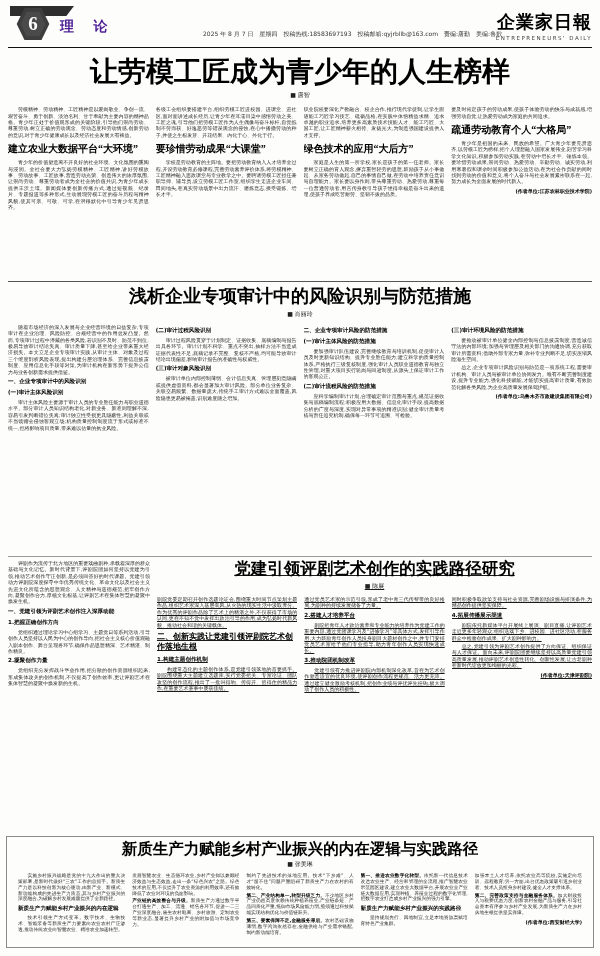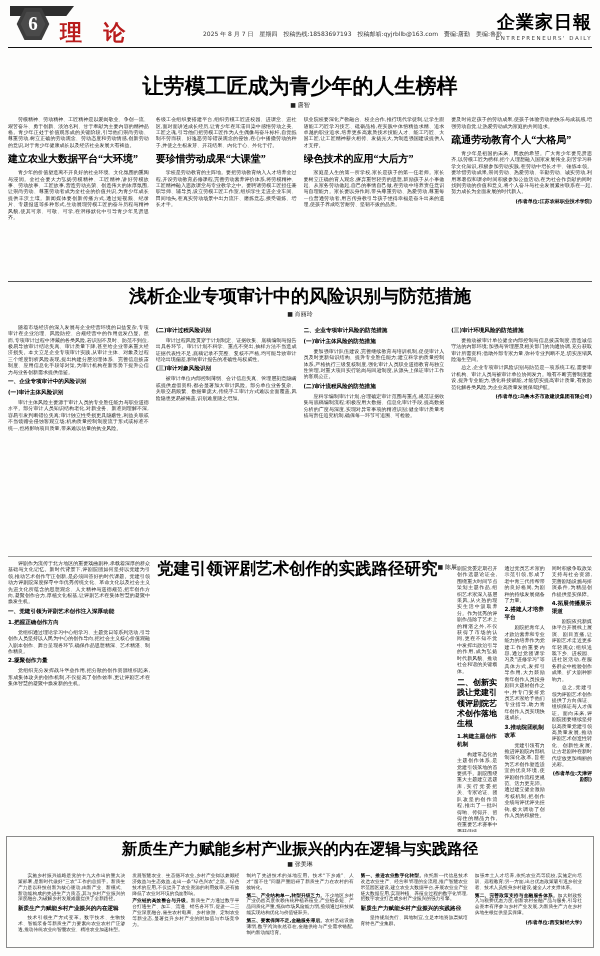--- a/index.html
+++ b/index.html
@@ -10,22 +10,22 @@
   #page-badge{position:absolute;left:2px;top:0;width:70px;height:38px;}
   #badge-ribbon{position:absolute;left:0;top:0;width:64px;height:10px;background:#2e2e2e;
         clip-path:polygon(0 0,100% 0,88% 100%,0 100%);}
   #badge-hex{position:absolute;left:6px;top:1px;width:34px;height:34px;background:#3d3d3d;
         clip-path:polygon(25% 3%,75% 3%,98% 50%,75% 97%,25% 97%,2% 50%);
         display:flex;align-items:center;justify-content:center;}
   #badge-hex-inner{width:26px;height:26px;background:#4a4a4a;
         clip-path:polygon(25% 3%,75% 3%,98% 50%,75% 97%,25% 97%,2% 50%);
         display:flex;align-items:center;justify-content:center;
         color:#fff;font-size:19px;font-weight:bold;font-family:"Liberation Serif",serif;}
-  #section-title{position:absolute;left:52px;top:12px;font-size:22px;font-weight:bold;
-        letter-spacing:8px;font-family:"Liberation Serif",serif;color:#b91c1c;}
+  #section-title{position:absolute;left:52px;top:12px;font-size:14px;font-weight:bold;
+        letter-spacing:8px;font-family:"Liberation Serif",serif;color:#4c1d95;}
   #issue-line{position:absolute;left:195px;top:24px;font-size:6px;color:#333;white-space:nowrap;}
   #paper-logo{position:absolute;right:0;top:4px;text-align:right;}
   #paper-logo-cn{font-size:18px;font-weight:bold;font-family:"Liberation Serif",serif;
         letter-spacing:1px;color:#000000;}
   #paper-logo-en{font-size:5.5px;letter-spacing:1.5px;color:#444;margin-top:1px;}
   #head-rule{position:absolute;left:8px;right:8px;top:47px;height:0;border-top:1.6px solid #111;}
   
   .art{position:absolute;left:8px;right:8px;}
   .hl{text-align:center;font-family:"Liberation Serif",serif;font-weight:bold;color:#000;
       line-height:1.15;}
@@ -37,27 +37,27 @@
   .bt.noind{text-indent:0;}
   .sh1{font-size:10px;font-weight:bold;margin:4px 0 3px 0;color:#000;
        font-family:"Liberation Serif",serif;}
   .sh2{font-size:5.6px;font-weight:bold;margin:3px 0 2px 0;color:#000;}
   .shbig{font-size:8px;font-weight:bold;margin:4px 0 3px 0;color:#000;line-height:1.3;
        font-family:"Liberation Serif",serif;}
   .author{font-size:5px;font-weight:bold;text-align:right;margin-top:3px;color:#000;}
   .rule{position:absolute;left:8px;right:8px;border-top:1px solid #555;}
   .leadbold{font-weight:bold;color:#000;}
   
-  #a1-hl{font-size:21px;margin-top:20px;}
+  #a1-hl{font-size:28px;margin-top:2px;}
   
   #a2-hl{font-size:18px;}
   
   #a3{top:560px;height:272px;display:flex;gap:7px;}
   #a3-left{width:142px;flex:none;overflow:hidden;}
-  #a3-right{flex:1;display:flex;flex-direction:row;}
+  #a3-right{flex:1;display:flex;flex-direction:column;text-decoration:underline;}
   #a3-hl{font-size:16.5px;}
   #a3-cols{margin-top:5px;flex:1;justify-content:flex-end;}
   
   #a4{top:836px;height:112px;border:1px solid #8a8a8a;left:6px;right:6px;
       padding:3px 11px;box-sizing:border-box;}
   #a4-hl{font-size:15.5px;}
   #a4-cols{margin-top:4px;height:72px;}
   #a4 .bt{font-size:4.7px;line-height:5.9px;}
 </style>
 </head>

